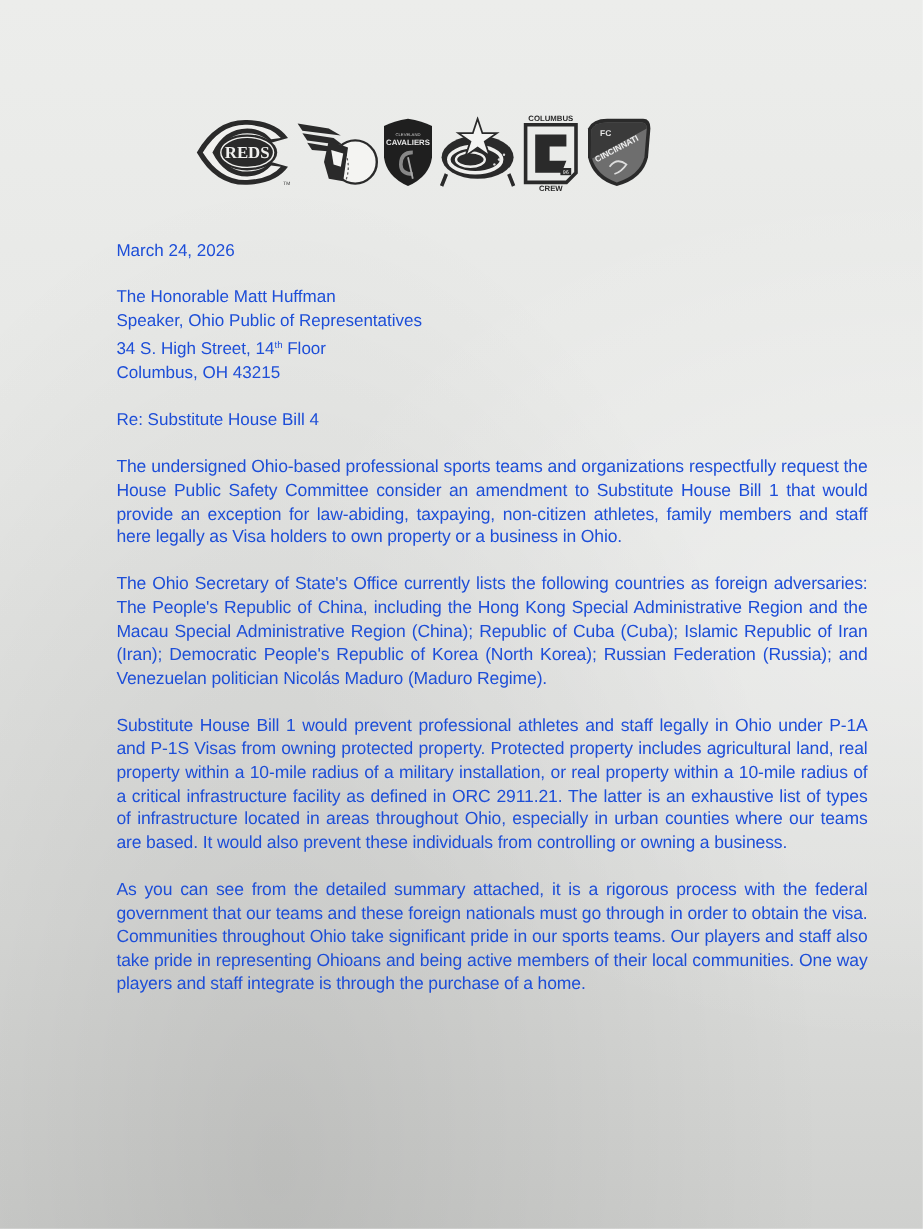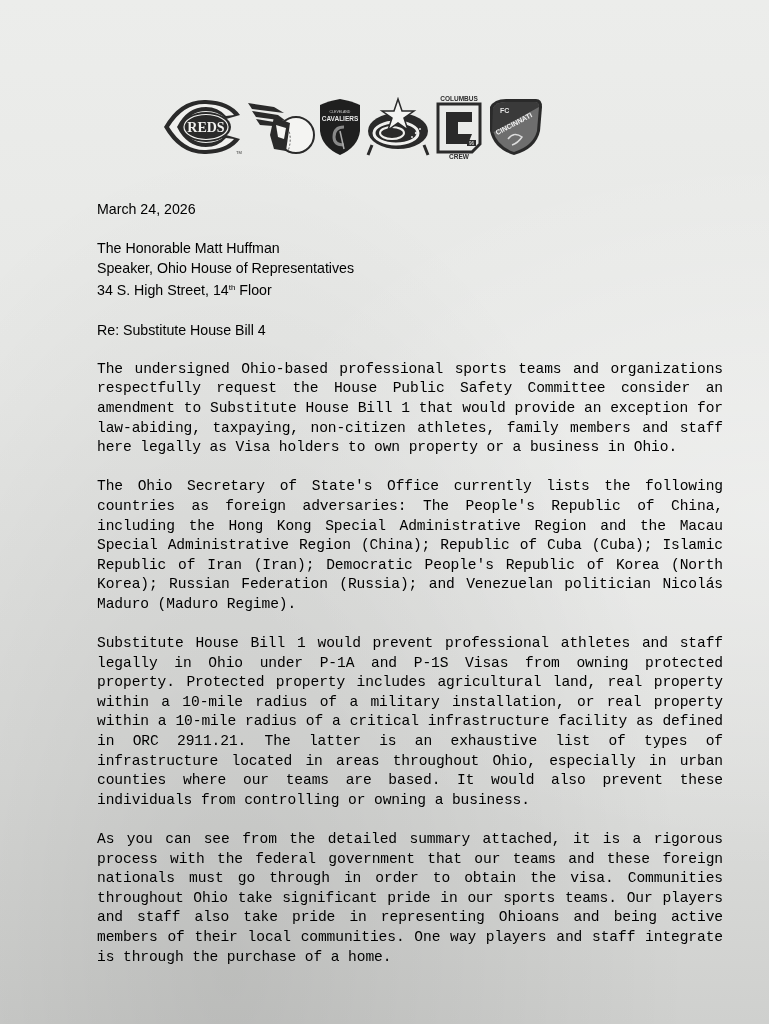--- a/index.html
+++ b/index.html
@@ -15,28 +15,28 @@
                   radial-gradient(ellipse at 100% 50%, rgba(255,255,255,0.35), rgba(255,255,255,0) 50%);
       pointer-events: none;
     }
     .logos {
       position: absolute; top: 92px; left: 160px; width: 460px; height: 70px;
       display: flex; align-items: center; justify-content: flex-start;
     }
     .logo { display: block; }
     .letter {
       position: absolute; left: 97px; top: 200px; width: 626px;
-      font-size: 14.2px; line-height: 19.6px; color: #000000;
+      font-size: 14.2px; line-height: 19.6px; color: #1d4ed8;
     }
     .letter p { margin: 0; }
     .date { margin-bottom: 19.6px !important; }
     .addr { margin-bottom: 19.6px !important; }
     .re { margin-bottom: 19.6px !important; }
     .salutation { margin-bottom: 19.6px !important; }
-    .body-p { text-align: justify; margin-bottom: 19.6px !important; font-size: 14.6px; letter-spacing: -0.1px; font-family: Liberation Mono, monospace; }
+    .body-p { text-align: justify; margin-bottom: 19.6px !important; font-size: 14.6px; letter-spacing: -0.1px; }
     sup { font-size: 8px; vertical-align: 5px; text-align: center; }
   </style>
 </head>
 <body>
 
 <div class="shade"></div>
 
 <div class="logos">
 
   <svg class="logo" width="84" height="60" viewBox="0 0 84 60">
@@ -94,22 +94,23 @@
     <text x="31" y="31" text-anchor="middle" font-size="7" font-weight="bold" fill="#f0f0f0" transform="rotate(-28 31 31)">CINCINNATI</text>
     <path d="M24 44 Q30 36 38 42 Q34 48 28 50" fill="none" stroke="#ddd" stroke-width="1.5"></path>
   </svg>
 </div>
 
 <div class="letter">
   <p class="date">March 24, 2026</p>
 
   <div class="addr" style="margin-bottom:19.6px;">
     <p>The Honorable Matt Huffman</p>
-    <p>Speaker, Ohio House of Representatives</p>
+    <p>Speaker, Ohio Public of Representatives</p>
     <p><span>34 S. High Street, 14</span><sup>th</sup><span> Floor</span></p>
+    <p>Columbus, OH 43215</p>
   </div>
 
   <p class="re">Re: Substitute House Bill 4</p>
 
   <p class="body-p">The undersigned Ohio-based professional sports teams and organizations respectfully request the House Public Safety Committee consider an amendment to Substitute House Bill 1 that would provide an exception for law-abiding, taxpaying, non-citizen athletes, family members and staff here legally as Visa holders to own property or a business in Ohio.</p>
   <p class="body-p">The Ohio Secretary of State's Office currently lists the following countries as foreign adversaries: The People's Republic of China, including the Hong Kong Special Administrative Region and the Macau Special Administrative Region (China); Republic of Cuba (Cuba); Islamic Republic of Iran (Iran); Democratic People's Republic of Korea (North Korea); Russian Federation (Russia); and Venezuelan politician Nicolás Maduro (Maduro Regime).</p>
   <p class="body-p">Substitute House Bill 1 would prevent professional athletes and staff legally in Ohio under P-1A and P-1S Visas from owning protected property. Protected property includes agricultural land, real property within a 10-mile radius of a military installation, or real property within a 10-mile radius of a critical infrastructure facility as defined in ORC 2911.21. The latter is an exhaustive list of types of infrastructure located in areas throughout Ohio, especially in urban counties where our teams are based. It would also prevent these individuals from controlling or owning a business.</p>
   <p class="body-p">As you can see from the detailed summary attached, it is a rigorous process with the federal government that our teams and these foreign nationals must go through in order to obtain the visa. Communities throughout Ohio take significant pride in our sports teams. Our players and staff also take pride in representing Ohioans and being active members of their local communities. One way players and staff integrate is through the purchase of a home.</p>
 </div>
 

